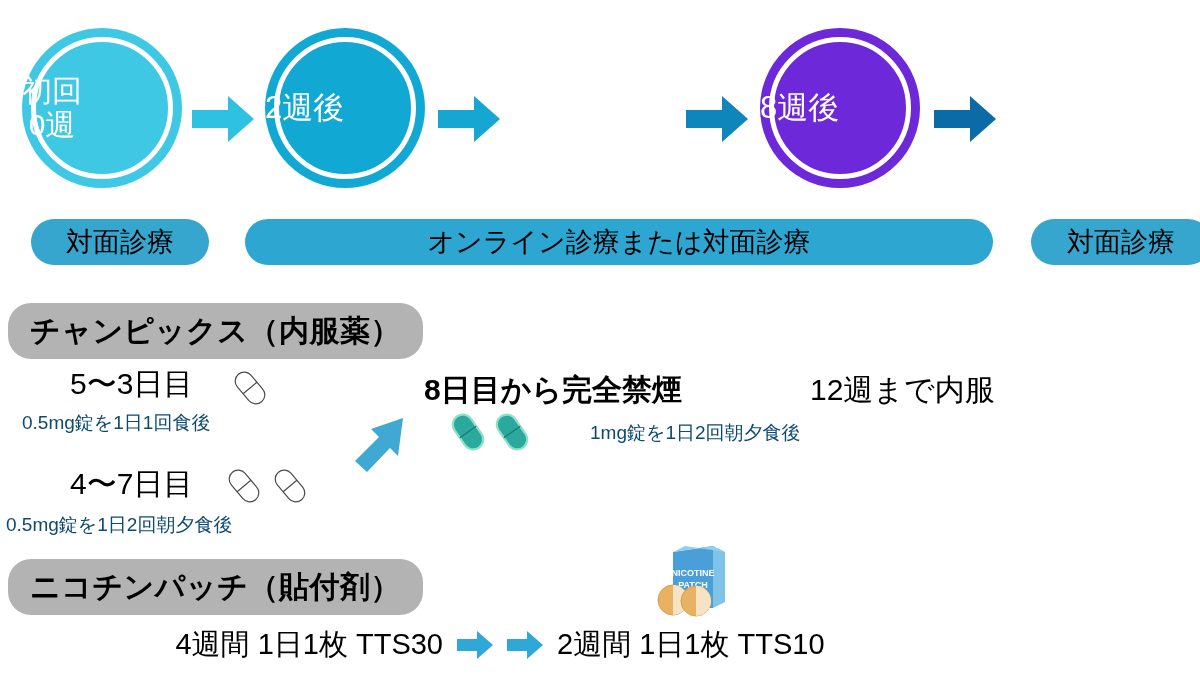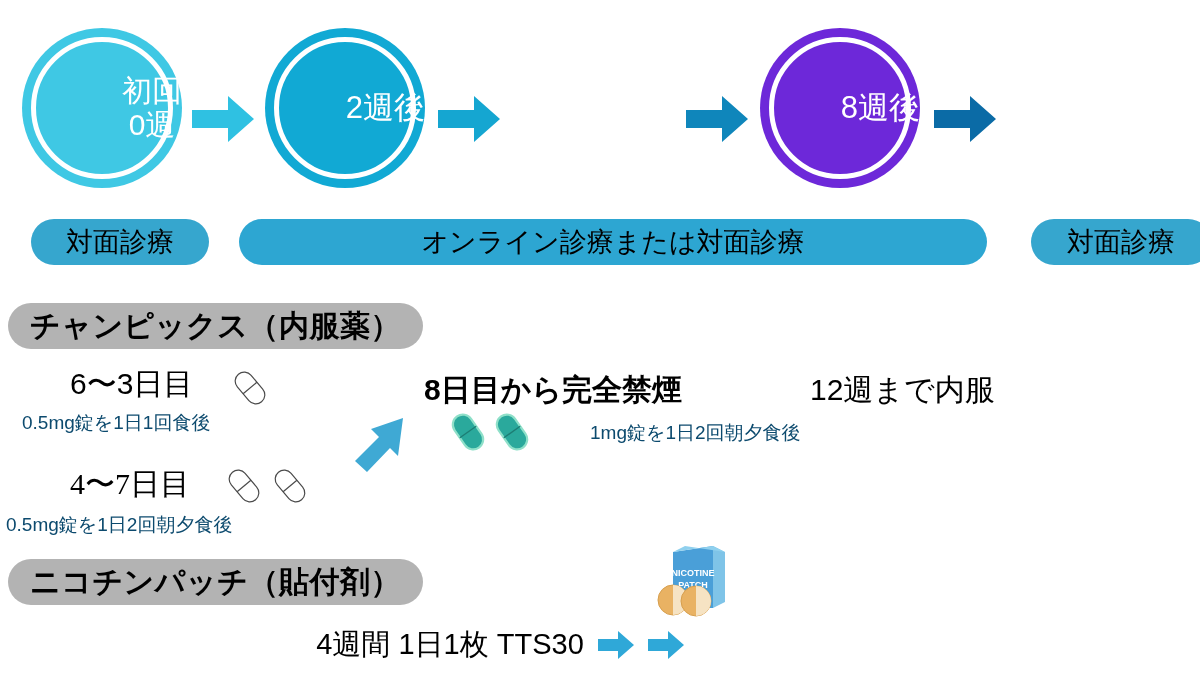--- a/index.html
+++ b/index.html
@@ -22,21 +22,21 @@
     left: 0; top: 0;
     width: 1200px; height: 215px;
   }
   .step-circle {
     position: absolute;
     width: 160px; height: 160px;
     border-radius: 50%;
     top: 28px;
     display: flex;
     align-items: center;
-    justify-content: flex-end;
+    justify-content: flex-start;
     box-sizing: border-box;
   }
   .step-circle .inner-ring {
     position: absolute;
     left: 9px; top: 9px;
     width: 142px; height: 142px;
     border-radius: 50%;
     border: 5px solid #ffffff;
     box-sizing: border-box;
   }
@@ -74,21 +74,21 @@
     align-items: center;
     justify-content: center;
     color: #000000;
     font-size: 27px;
     box-sizing: border-box;
   }
 
   
   .section-pill {
     position: absolute;
-    height: 46px;
+    height: 56px;
     border-radius: 23px;
     background: #b3b3b3;
     display: flex;
     align-items: center;
     padding: 0 22px;
     box-sizing: border-box;
     font-size: 30px;
     font-weight: bold;
     color: #000000;
     letter-spacing: 0.5px;
@@ -190,44 +190,44 @@
         <path d="M0 14 H36 V0 L62 23 L36 46 V32 H0 Z" fill="#0b6ba6"></path>
       </svg>
   </div>
 
 </div>
 
 <div id="banner-row">
   <div class="banner-pill" style="left:10px; width:178px; background:#36a6ce;">
     <span>対面診療</span>
   </div>
-  <div class="banner-pill" style="left:218px; width:748px; background:#2da6d2;">
+  <div class="banner-pill" style="left:224px; width:748px; background:#2da6d2;">
     <span>オンライン診療または対面診療</span>
   </div>
   <div class="banner-pill" style="left:1010px; width:180px; background:#36a6ce;">
     <span>対面診療</span>
   </div>
 </div>
 
 <div class="section-pill" style="left:8px; top:303px;">
   <span>チャンピックス（内服薬）</span>
 </div>
 
-<div class="dose-main" style="left:70px; top:364px;">6〜3日目</div>
+<div class="dose-main" style="left:70px; top:364px;">5〜3日目</div>
 <div class="capsule-icon" style="left:228px; top:366px;">
   <svg width="44" height="44" viewBox="0 0 44 44">
     <g transform="rotate(-40 22 22)">
       <rect x="13" y="4" width="18" height="36" rx="9" ry="9" fill="#ffffff" stroke="#4a4a4a" stroke-width="1.2"></rect>
       <line x1="13" y1="22" x2="31" y2="22" stroke="#4a4a4a" stroke-width="1.2"></line>
     </g>
   </svg>
 </div>
 <div class="dose-sub" style="left:22px; top:410px;">0.5mg錠を1日1回食後</div>
 
-<div class="dose-main" style="left:70px; top:464px;font-family:Liberation Serif, serif;">4〜7日目</div>
+<div class="dose-main" style="left:70px; top:464px;">4〜7日目</div>
 <div class="capsule-icon" style="left:222px; top:464px;">
   <svg width="44" height="44" viewBox="0 0 44 44">
     <g transform="rotate(-40 22 22)">
       <rect x="13" y="4" width="18" height="36" rx="9" ry="9" fill="#ffffff" stroke="#4a4a4a" stroke-width="1.2"></rect>
       <line x1="13" y1="22" x2="31" y2="22" stroke="#4a4a4a" stroke-width="1.2"></line>
     </g>
   </svg>
 </div>
 <div class="capsule-icon" style="left:268px; top:464px;">
   <svg width="44" height="44" viewBox="0 0 44 44">
@@ -291,13 +291,14 @@
   <span class="patch-arrow">
     <svg viewBox="0 0 36 28">
         <path d="M0 8 H20 V0 L36 14 L20 28 V20 H0 Z" fill="#2fa8d8"></path>
       </svg>
   </span>
   <span class="patch-arrow">
     <svg viewBox="0 0 36 28">
         <path d="M0 8 H20 V0 L36 14 L20 28 V20 H0 Z" fill="#2fa8d8"></path>
       </svg>
   </span>
+  <span class="patch-seg">2週間 1日1枚 TTS10</span>
 </div>
 
 </body></html>

